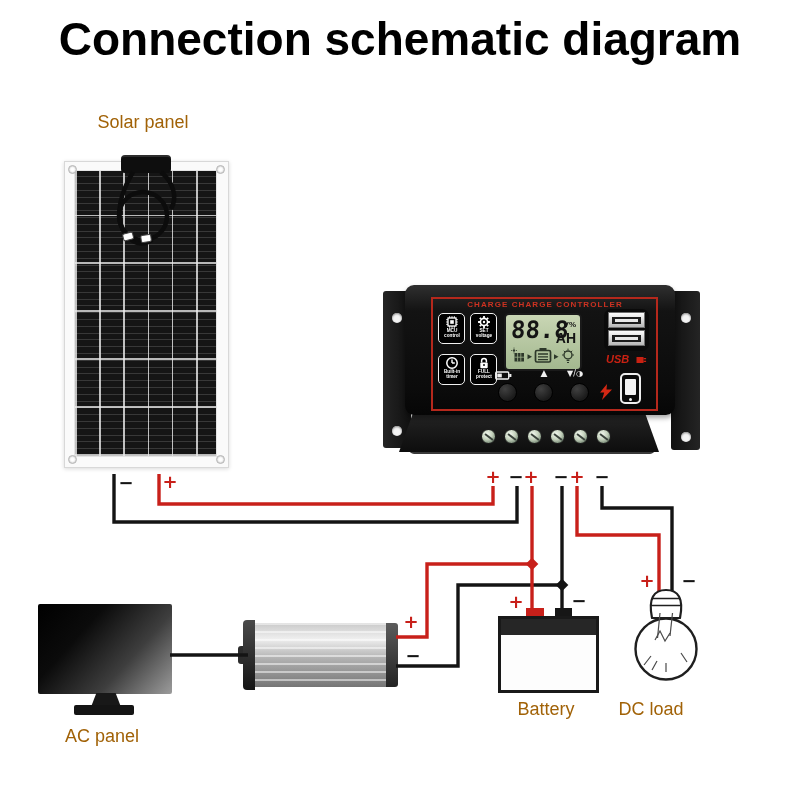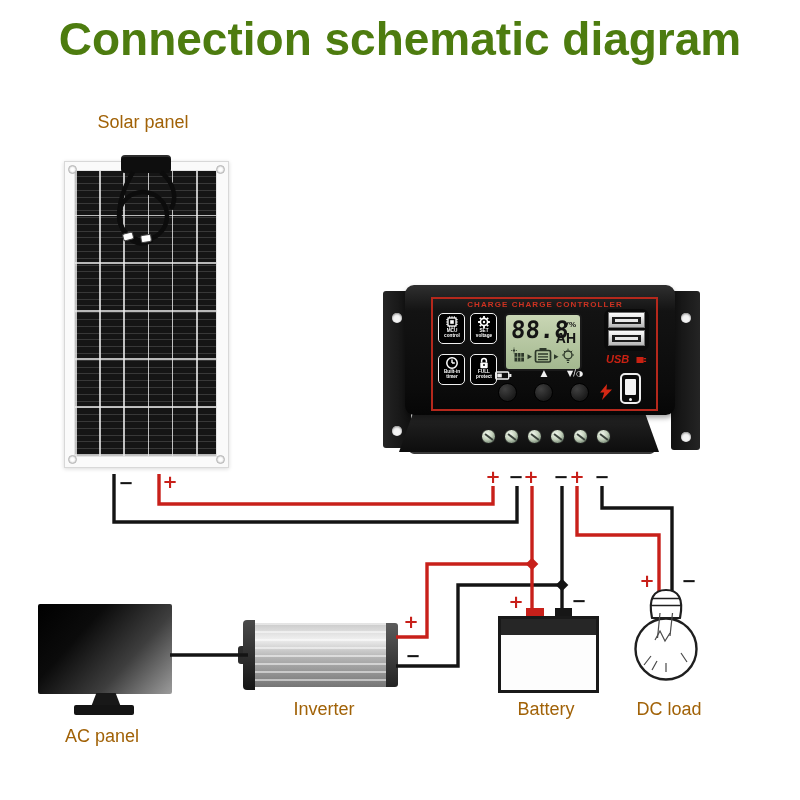--- a/index.html
+++ b/index.html
@@ -1,29 +1,29 @@
 <!DOCTYPE html>
 <html><head>
 <meta charset="utf-8">
 <style>
   html,body{margin:0;padding:0;background:#fff;}
   .canvas{position:relative;width:800px;height:800px;background:#ffffff;overflow:hidden;
           font-family:"Liberation Sans",sans-serif;}
 
   
   .title{position:absolute;left:0;top:12px;width:800px;text-align:center;
-         font-size:46px;font-weight:700;color:#4d7c0f;letter-spacing:0px;}
+         font-size:46px;font-weight:700;color:#000000;letter-spacing:0px;}
 
   
   .lbl{position:absolute;font-size:18px;color:#a16207;text-align:center;}
   .lbl-solar   {left:77px; top:112px;width:132px;}
   .lbl-ac      {left:42px; top:726px;width:120px;}
   .lbl-inverter{left:264px;top:699px;width:120px;}
   .lbl-battery {left:488px;top:699px;width:116px;}
-  .lbl-dc      {left:610px;top:699px;width:118px;}
+  .lbl-dc      {left:592px;top:699px;width:118px;}
 
   
   .sp-frame{position:absolute;left:64px;top:161px;width:163px;height:305px;
             background:#fafafa;border:1px solid #d8d8d8;box-shadow:0 1px 4px rgba(0,0,0,.15);}
   .sp-cells{position:absolute;left:9px;top:8px;width:143px;height:287px;
             background-color:#151515;
             background-image:
               repeating-linear-gradient(90deg, rgba(235,235,235,.8) 0 1.5px, rgba(0,0,0,0) 1.5px 24.2px),
               repeating-linear-gradient(0deg, rgba(255,255,255,.7) 0 1.5px, rgba(0,0,0,0) 1.5px 48px),
               repeating-linear-gradient(0deg, rgba(255,255,255,.15) 0 1px, rgba(0,0,0,0) 1px 6.8px);
@@ -266,21 +266,20 @@
   <div class="m-neck"></div>
   <div class="m-base"></div>
   <div class="lbl lbl-ac">AC panel</div>
 
   <div class="inv">
     <div class="inv-conn"></div>
     <div class="inv-lcap"></div>
     <div class="inv-body"></div>
     <div class="inv-rcap"></div>
   </div>
-  <div class="lbl lbl-inverter">Inverter</div>
 
   <div class="bat">
     <div class="bat-pos"></div>
     <div class="bat-neg"></div>
     <div class="bat-body">
       <div class="bat-top"></div>
     </div>
   </div>
   <div class="lbl lbl-battery">Battery</div>
   <div class="lbl lbl-dc">DC load</div>

